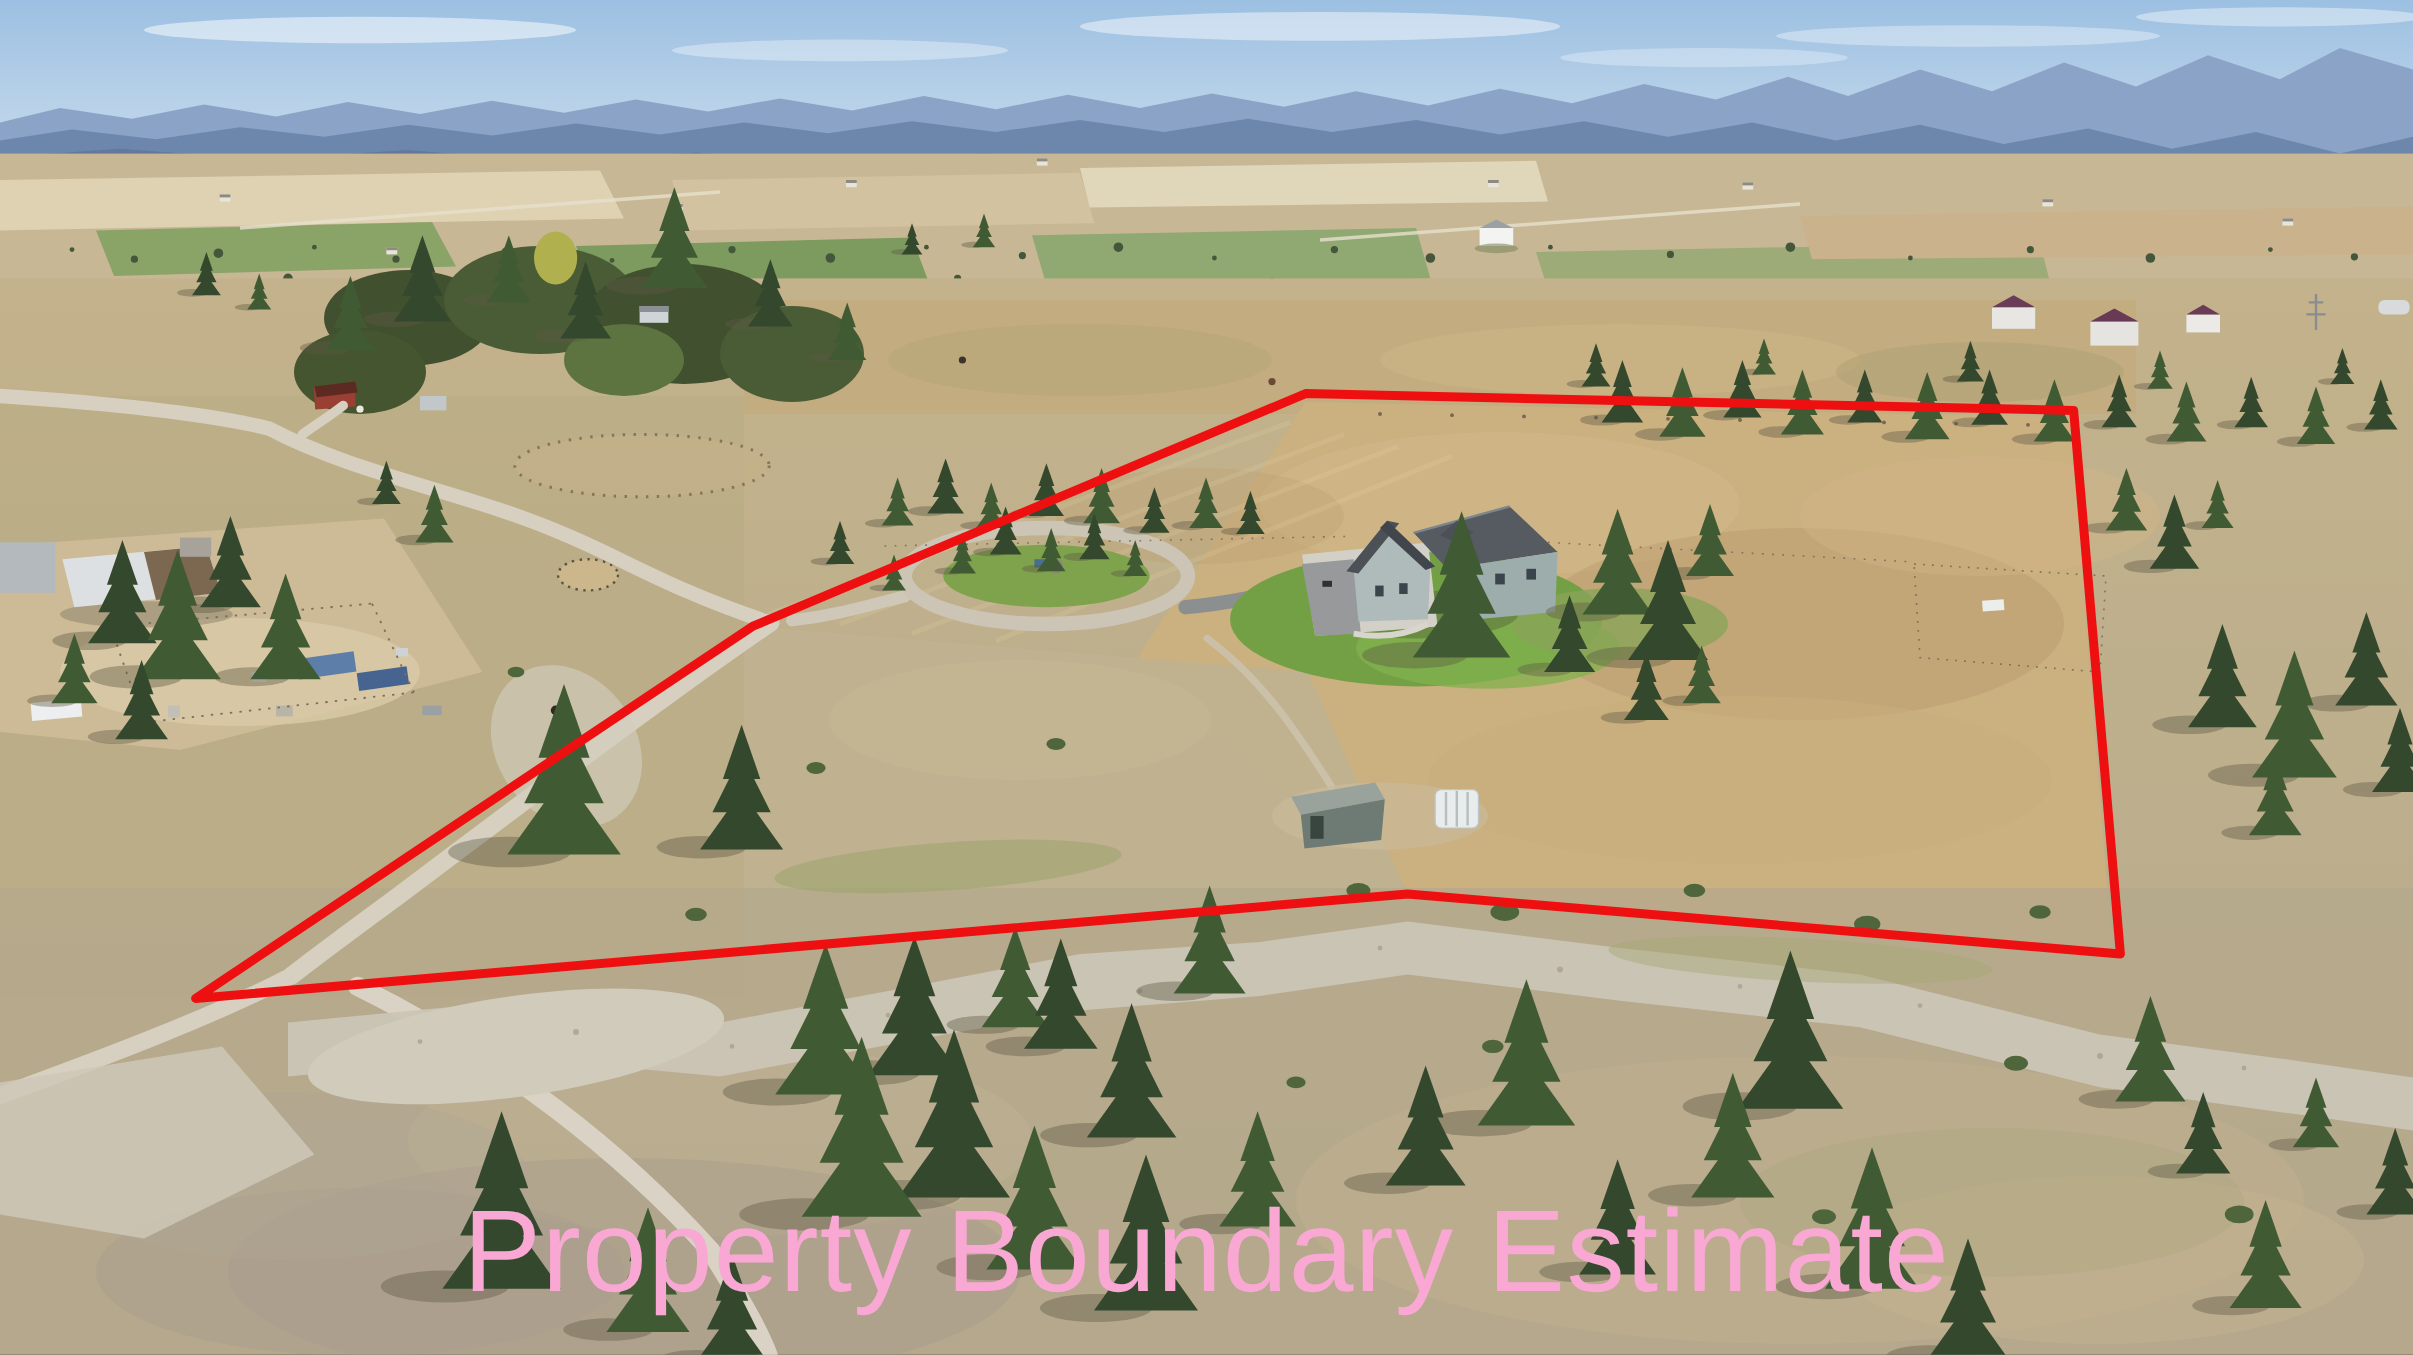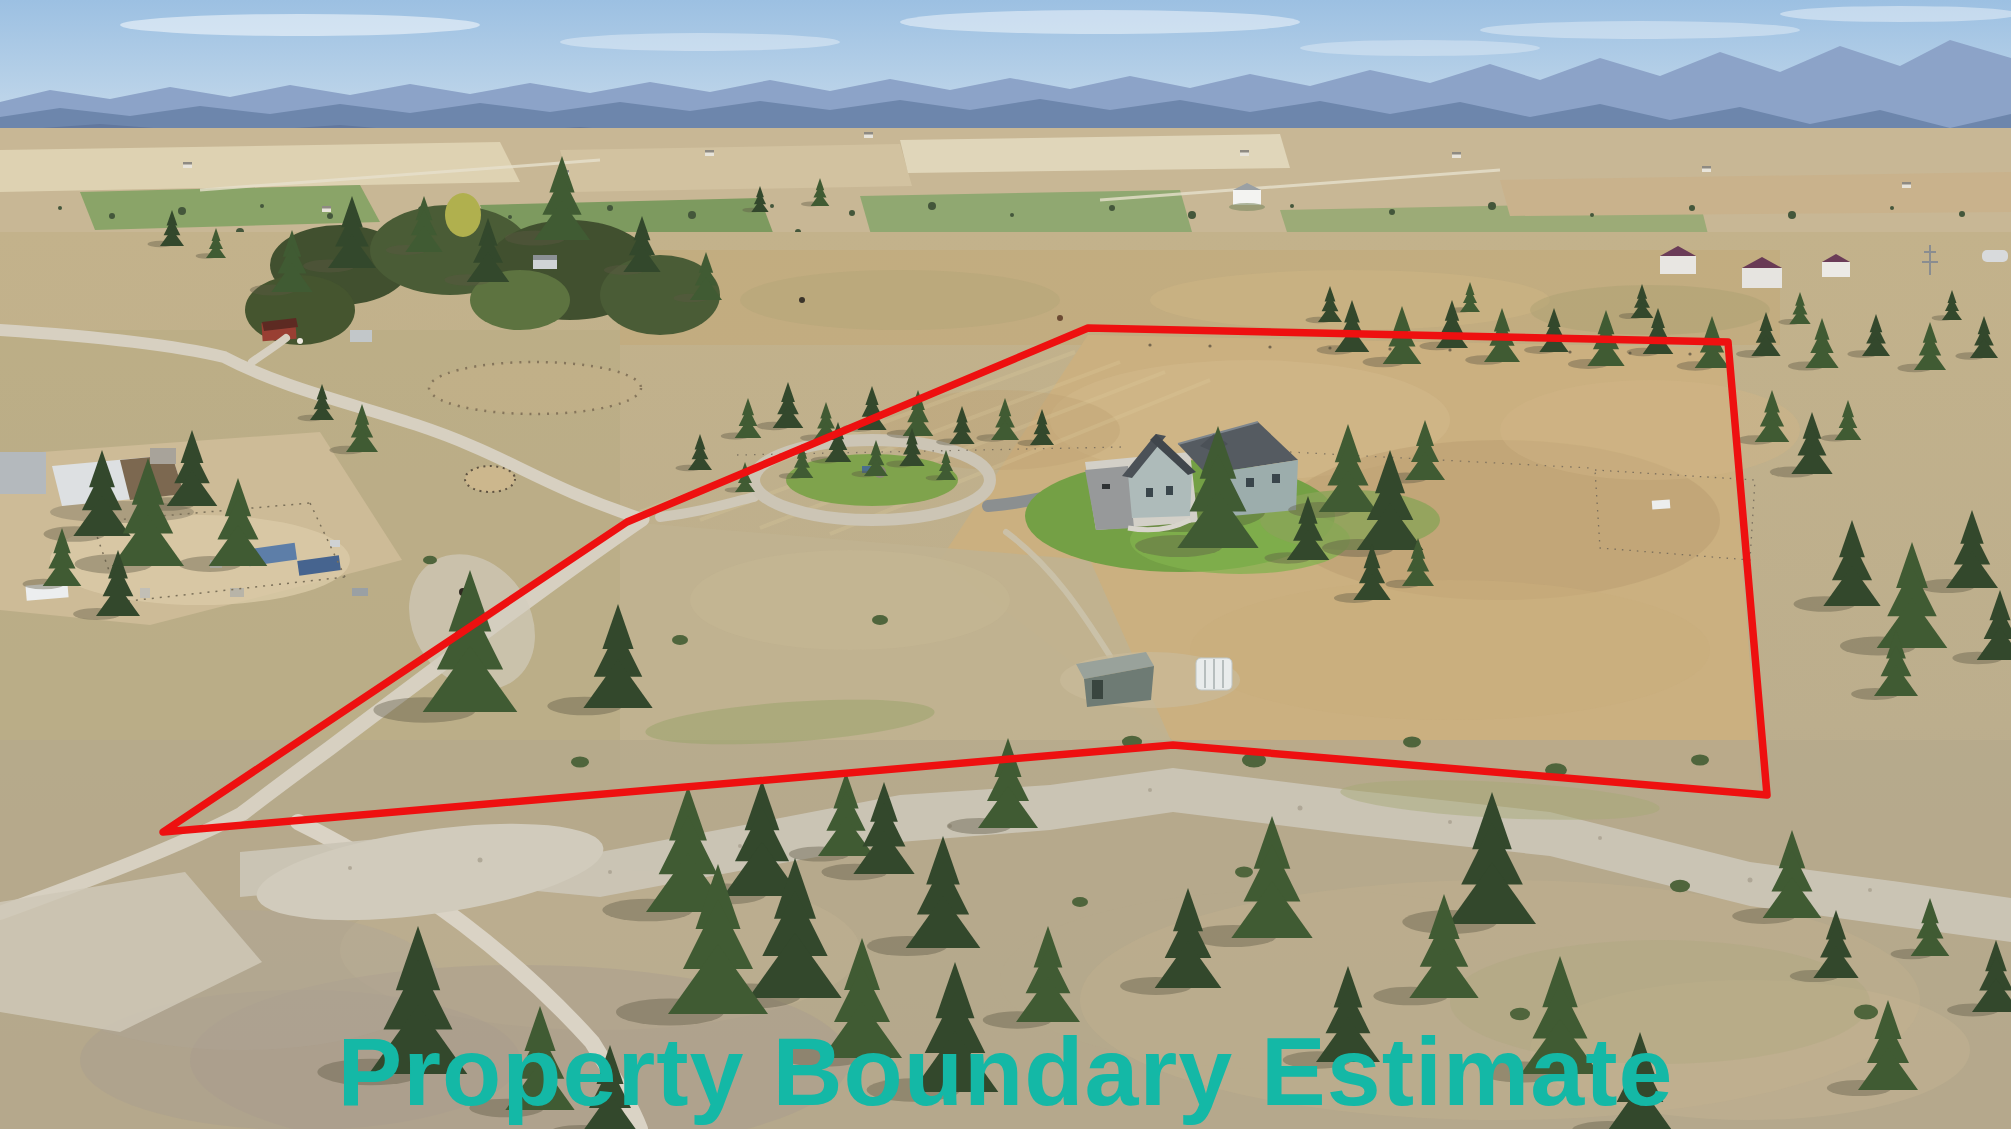--- a/index.html
+++ b/index.html
@@ -1,21 +1,21 @@
 <!DOCTYPE html>
 <html><head>
 <meta charset="utf-8">
 <style>
   html,body{margin:0;padding:0;background:#222;}
   .stage{position:relative;width:2011px;height:1129px;overflow:hidden;
          font-family:"Liberation Sans",sans-serif;}
   .scene{position:absolute;left:0;top:0;width:100%;height:100%;display:block;}
-  .caption{position:absolute;left:0;top:1021px;width:100%;text-align:center;
-           font-weight:bold;font-size:97px;letter-spacing:1px;line-height:1.05;
-           color:#14b8a6;white-space:nowrap;pointer-events:none;}
+  .caption{position:absolute;left:0;top:992px;width:100%;text-align:center;
+           font-weight:normal;font-size:97px;letter-spacing:1px;line-height:1.05;
+           color:#f9a8d4;white-space:nowrap;pointer-events:none;}
 </style>
 </head>
 <body>
 
 <div class="stage">
 <svg class="scene" viewBox="0 0 2011 1129">
   <defs>
     <linearGradient id="skyg" x1="0" y1="0" x2="0" y2="1">
       <stop offset="0" stop-color="#9cc0e2"></stop>
           <stop offset="1" stop-color="#c9dcec"></stop>

